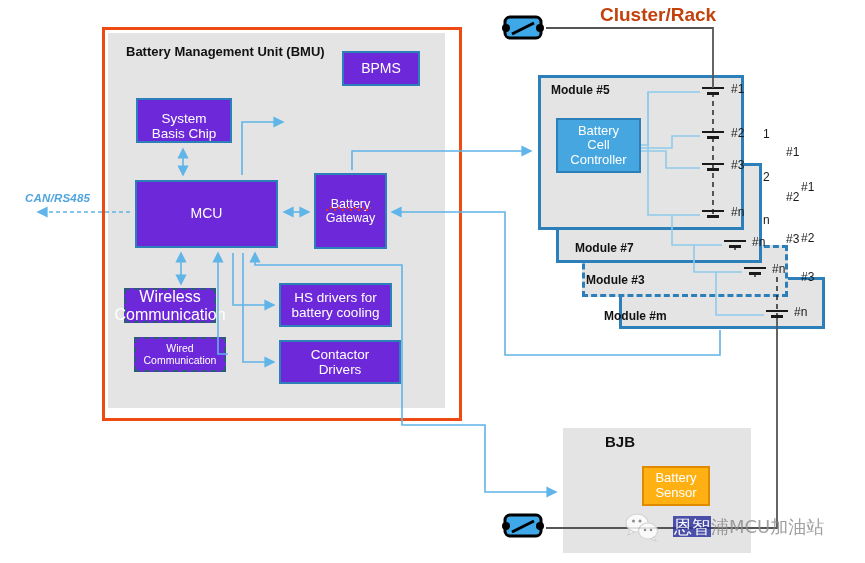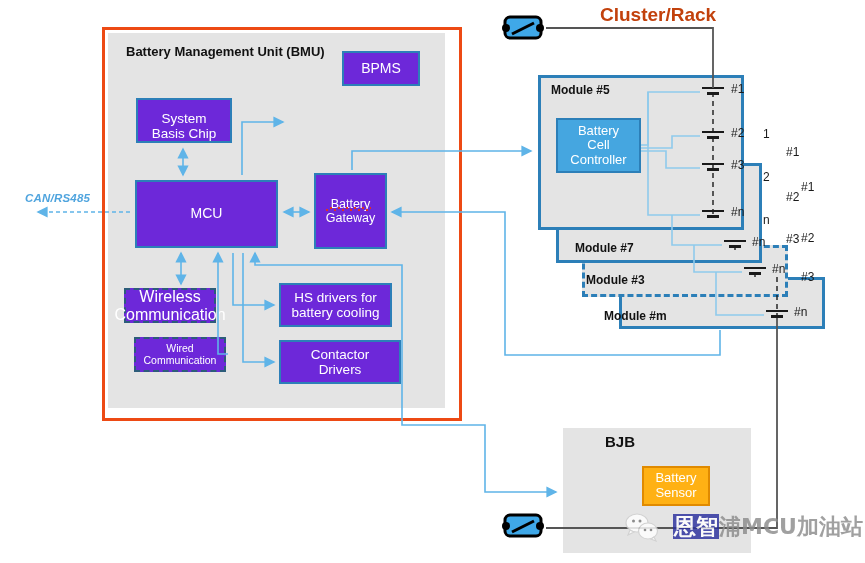--- a/index.html
+++ b/index.html
@@ -59,21 +59,21 @@
   .squig{position:absolute;height:4px;width:56px;
     background:
       radial-gradient(circle at 2px 3px, #e03020 1.2px, transparent 1.4px),
       radial-gradient(circle at 6px 1px, #e03020 1.2px, transparent 1.4px);
     background-size:8px 4px;
   }
 
   
   .wm{position:absolute;display:flex;align-items:center;gap:6px;opacity:.82;}
   .wm-text{
-    font-size:22px;font-weight:bold;color:#8c8c8c;white-space:nowrap;
+    font-size:18px;font-weight:normal;color:#8c8c8c;white-space:nowrap;
     font-family:"DejaVu Sans",sans-serif;
     padding-left:8px;
   }
   .wm-hl{background:#2a2f9e;color:#ffffff;padding:0 1px;}
 </style>
 </head>
 <body>
 
 <div id="canvas">
 

